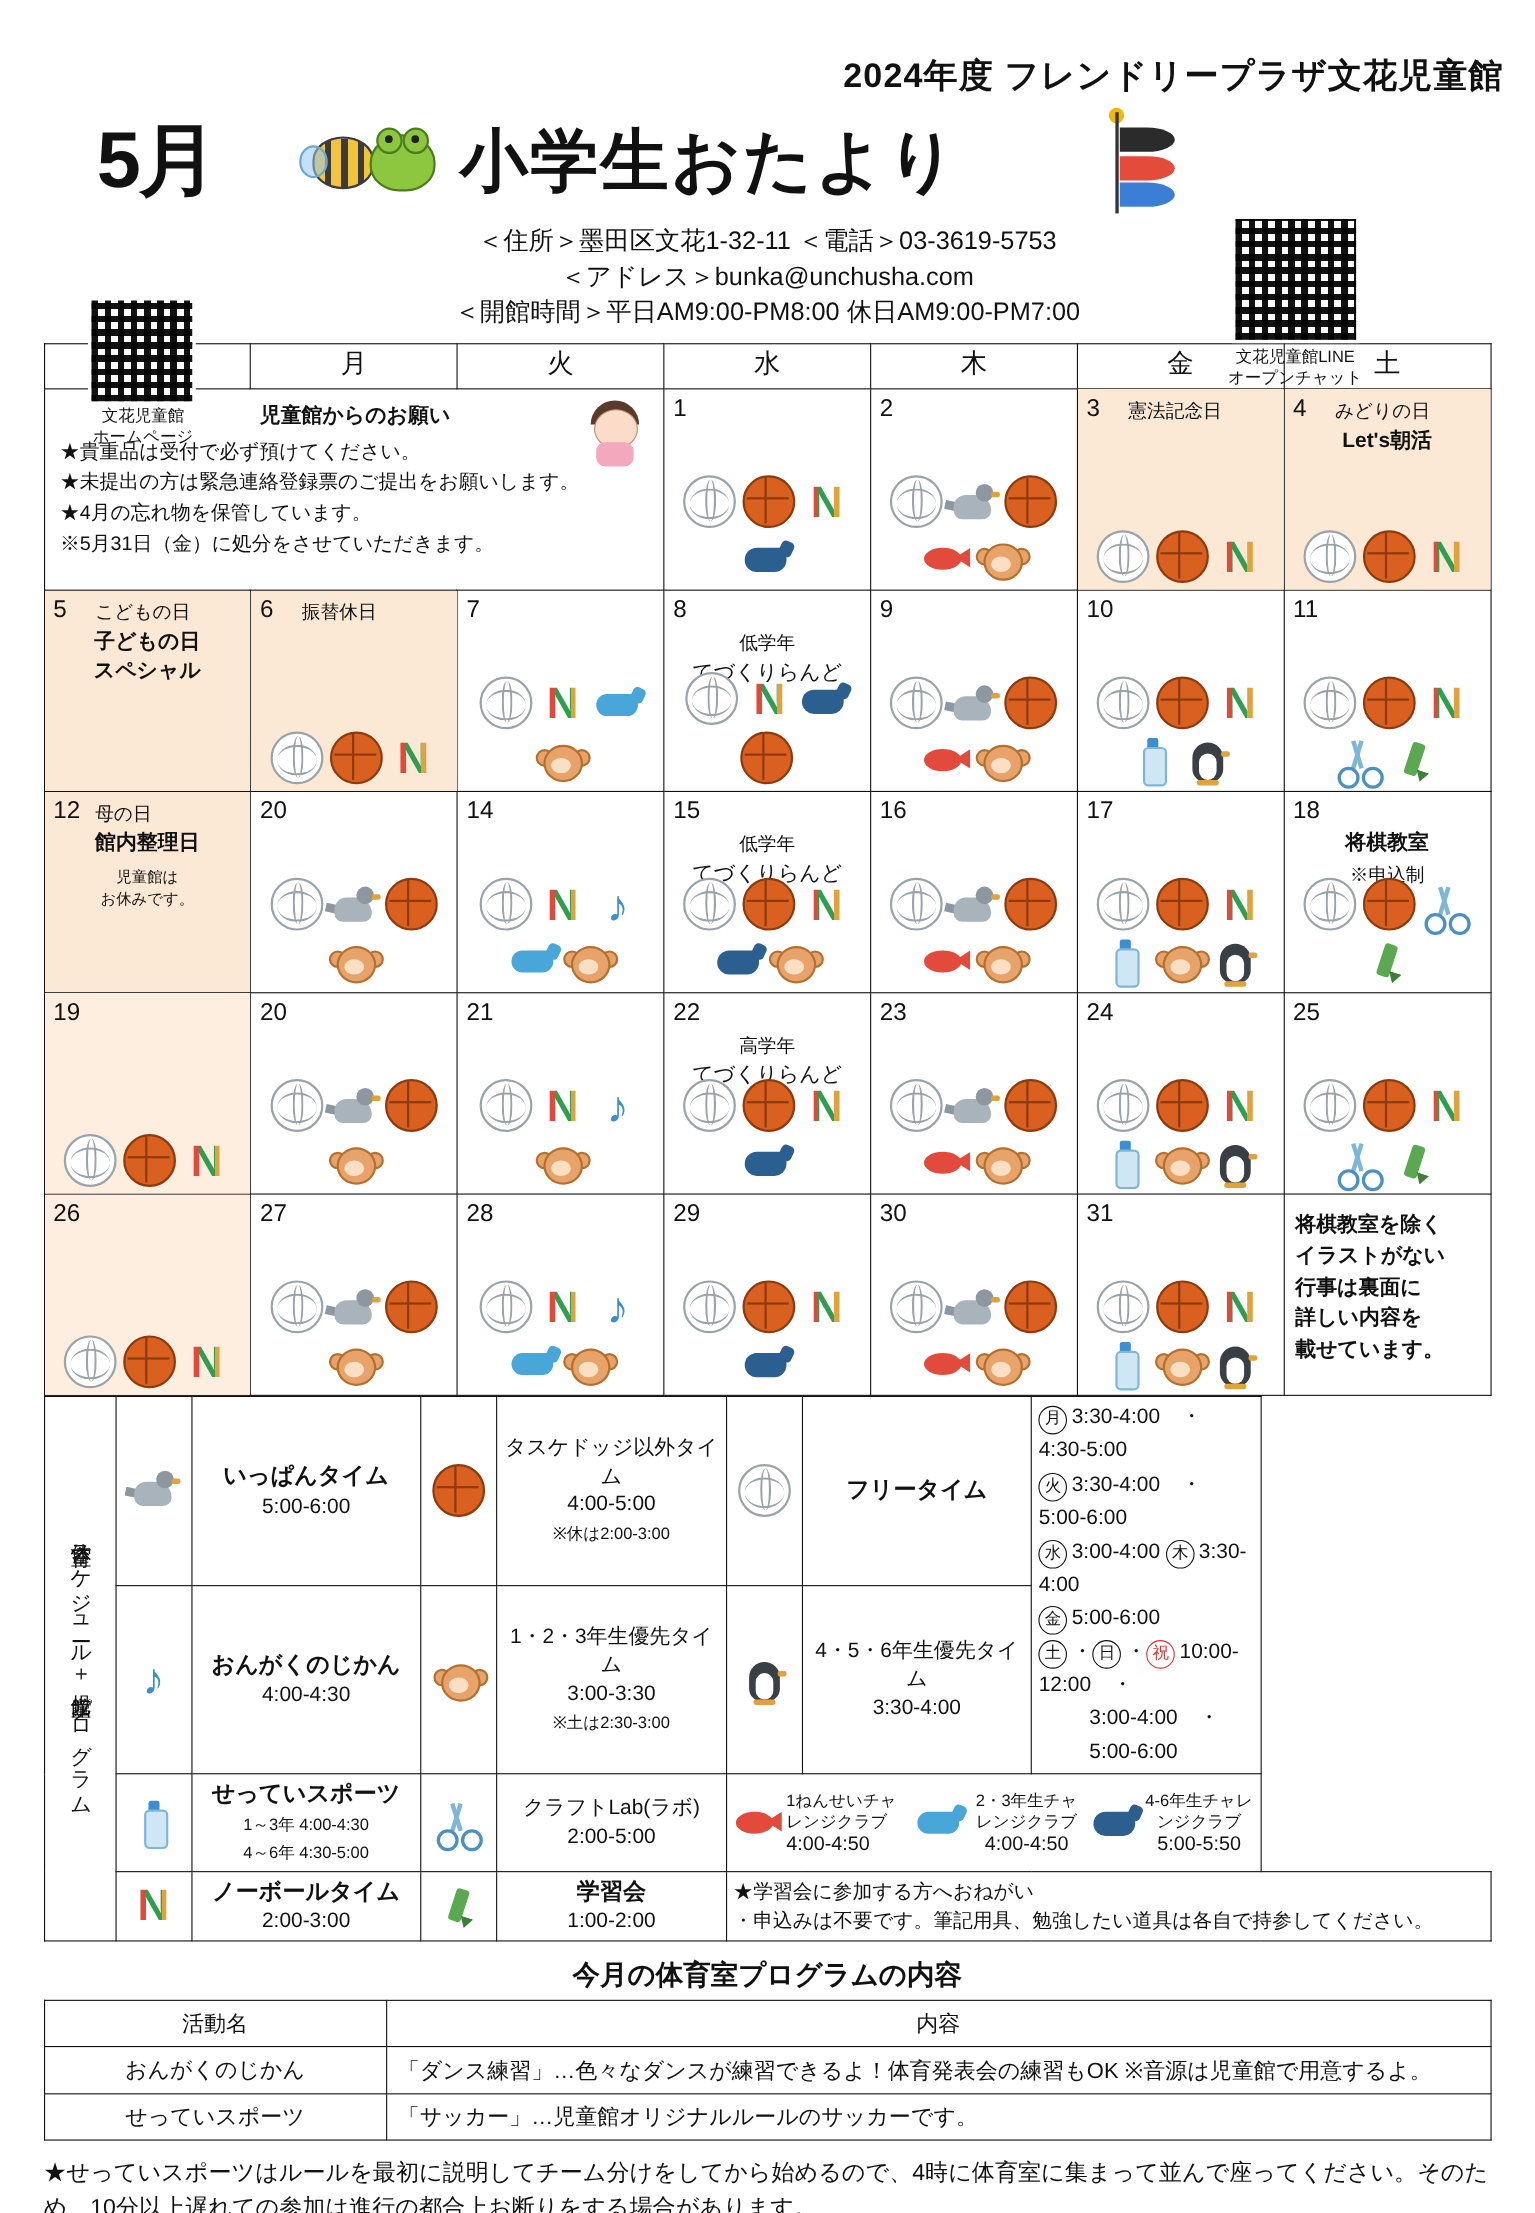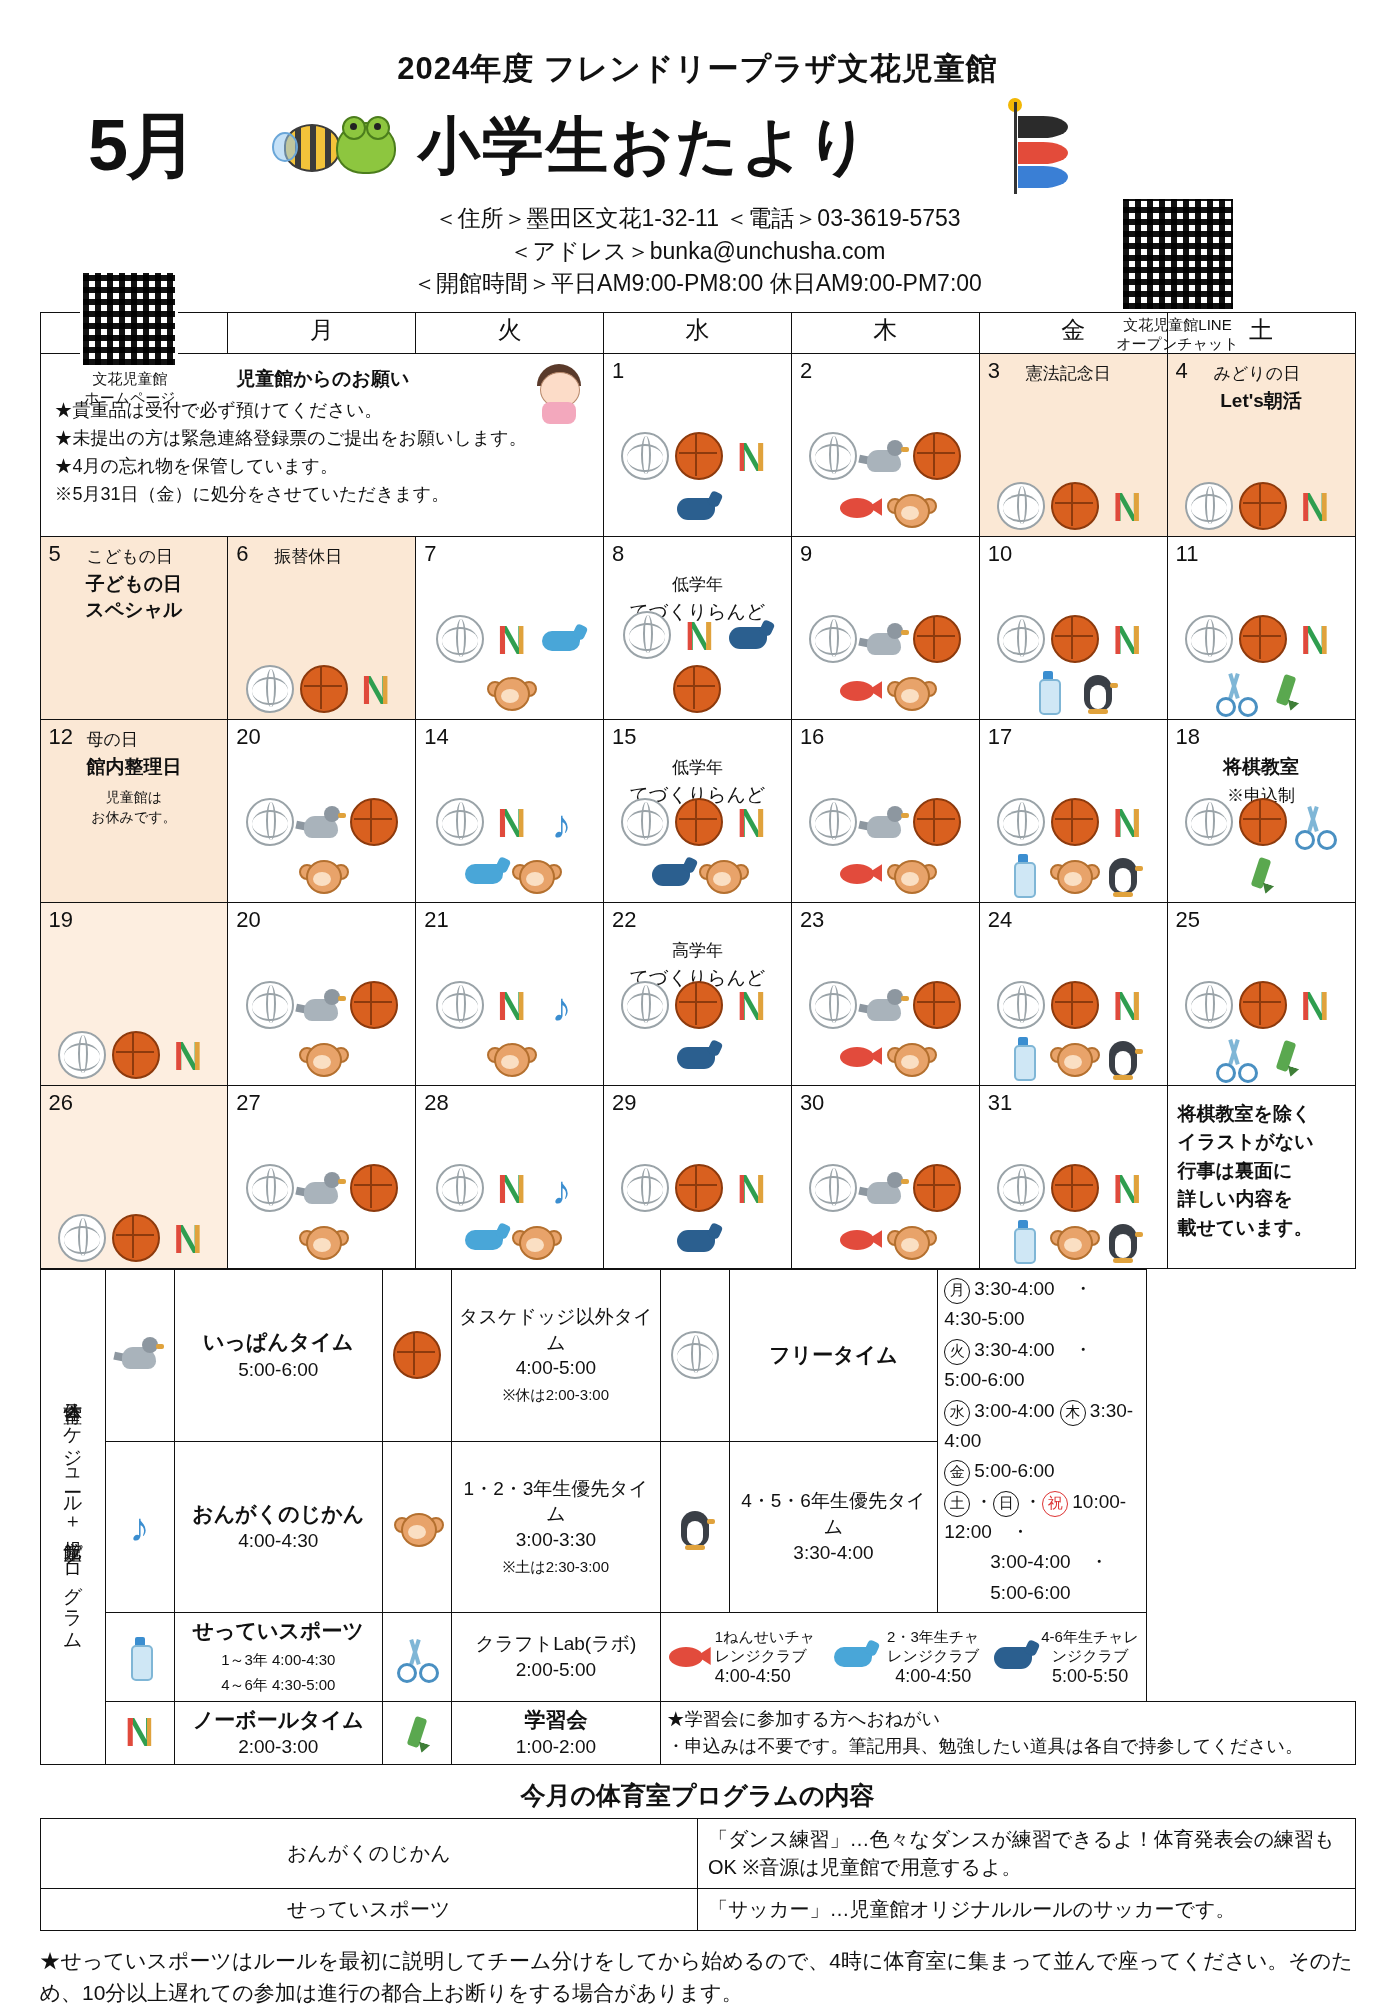--- a/index.html
+++ b/index.html
@@ -8,21 +8,21 @@
     background:#ffffff;
     font-family:"Liberation Sans", sans-serif;
     color:#111;
     position:relative;
     overflow:hidden;
   }
   .page{position:relative;width:1395px;height:2012px;box-sizing:border-box;padding:0 28px;}
 
   
   .hdr-year{
-    text-align:center;font-size:31px;font-weight:bold;letter-spacing:1px;
+    text-align:right;font-size:31px;font-weight:bold;letter-spacing:1px;
     margin-top:48px;
   }
   .hdr-main{position:relative;height:100px;margin-top:6px;}
   .hdr-month{
     position:absolute;left:60px;top:2px;font-size:72px;font-weight:bold;letter-spacing:-2px;
   }
   .hdr-title{
     position:absolute;left:390px;top:8px;font-size:62px;font-weight:bold;letter-spacing:2px;
   }
   .mascots{position:absolute;left:250px;top:22px;width:130px;height:70px;}
@@ -856,20 +856,24 @@
           <div>・申込みは不要です。筆記用具、勉強したい道具は各自で持参してください。</div>
         </td>
       </tr>
     </tbody>
   </table>
 
   <div class="sec-ttl">今月の体育室プログラムの内容</div>
   <table class="cont">
     <tbody>
       <tr>
+        <th style="width:290px;">活動名</th>
+        <th>内容</th>
+      </tr>
+      <tr>
         <td style="text-align:center;">おんがくのじかん</td>
         <td>「ダンス練習」…色々なダンスが練習できるよ！体育発表会の練習もOK ※音源は児童館で用意するよ。</td>
       </tr>
       <tr>
         <td style="text-align:center;">せっていスポーツ</td>
         <td>「サッカー」…児童館オリジナルルールのサッカーです。</td>
       </tr>
     </tbody>
   </table>
 

